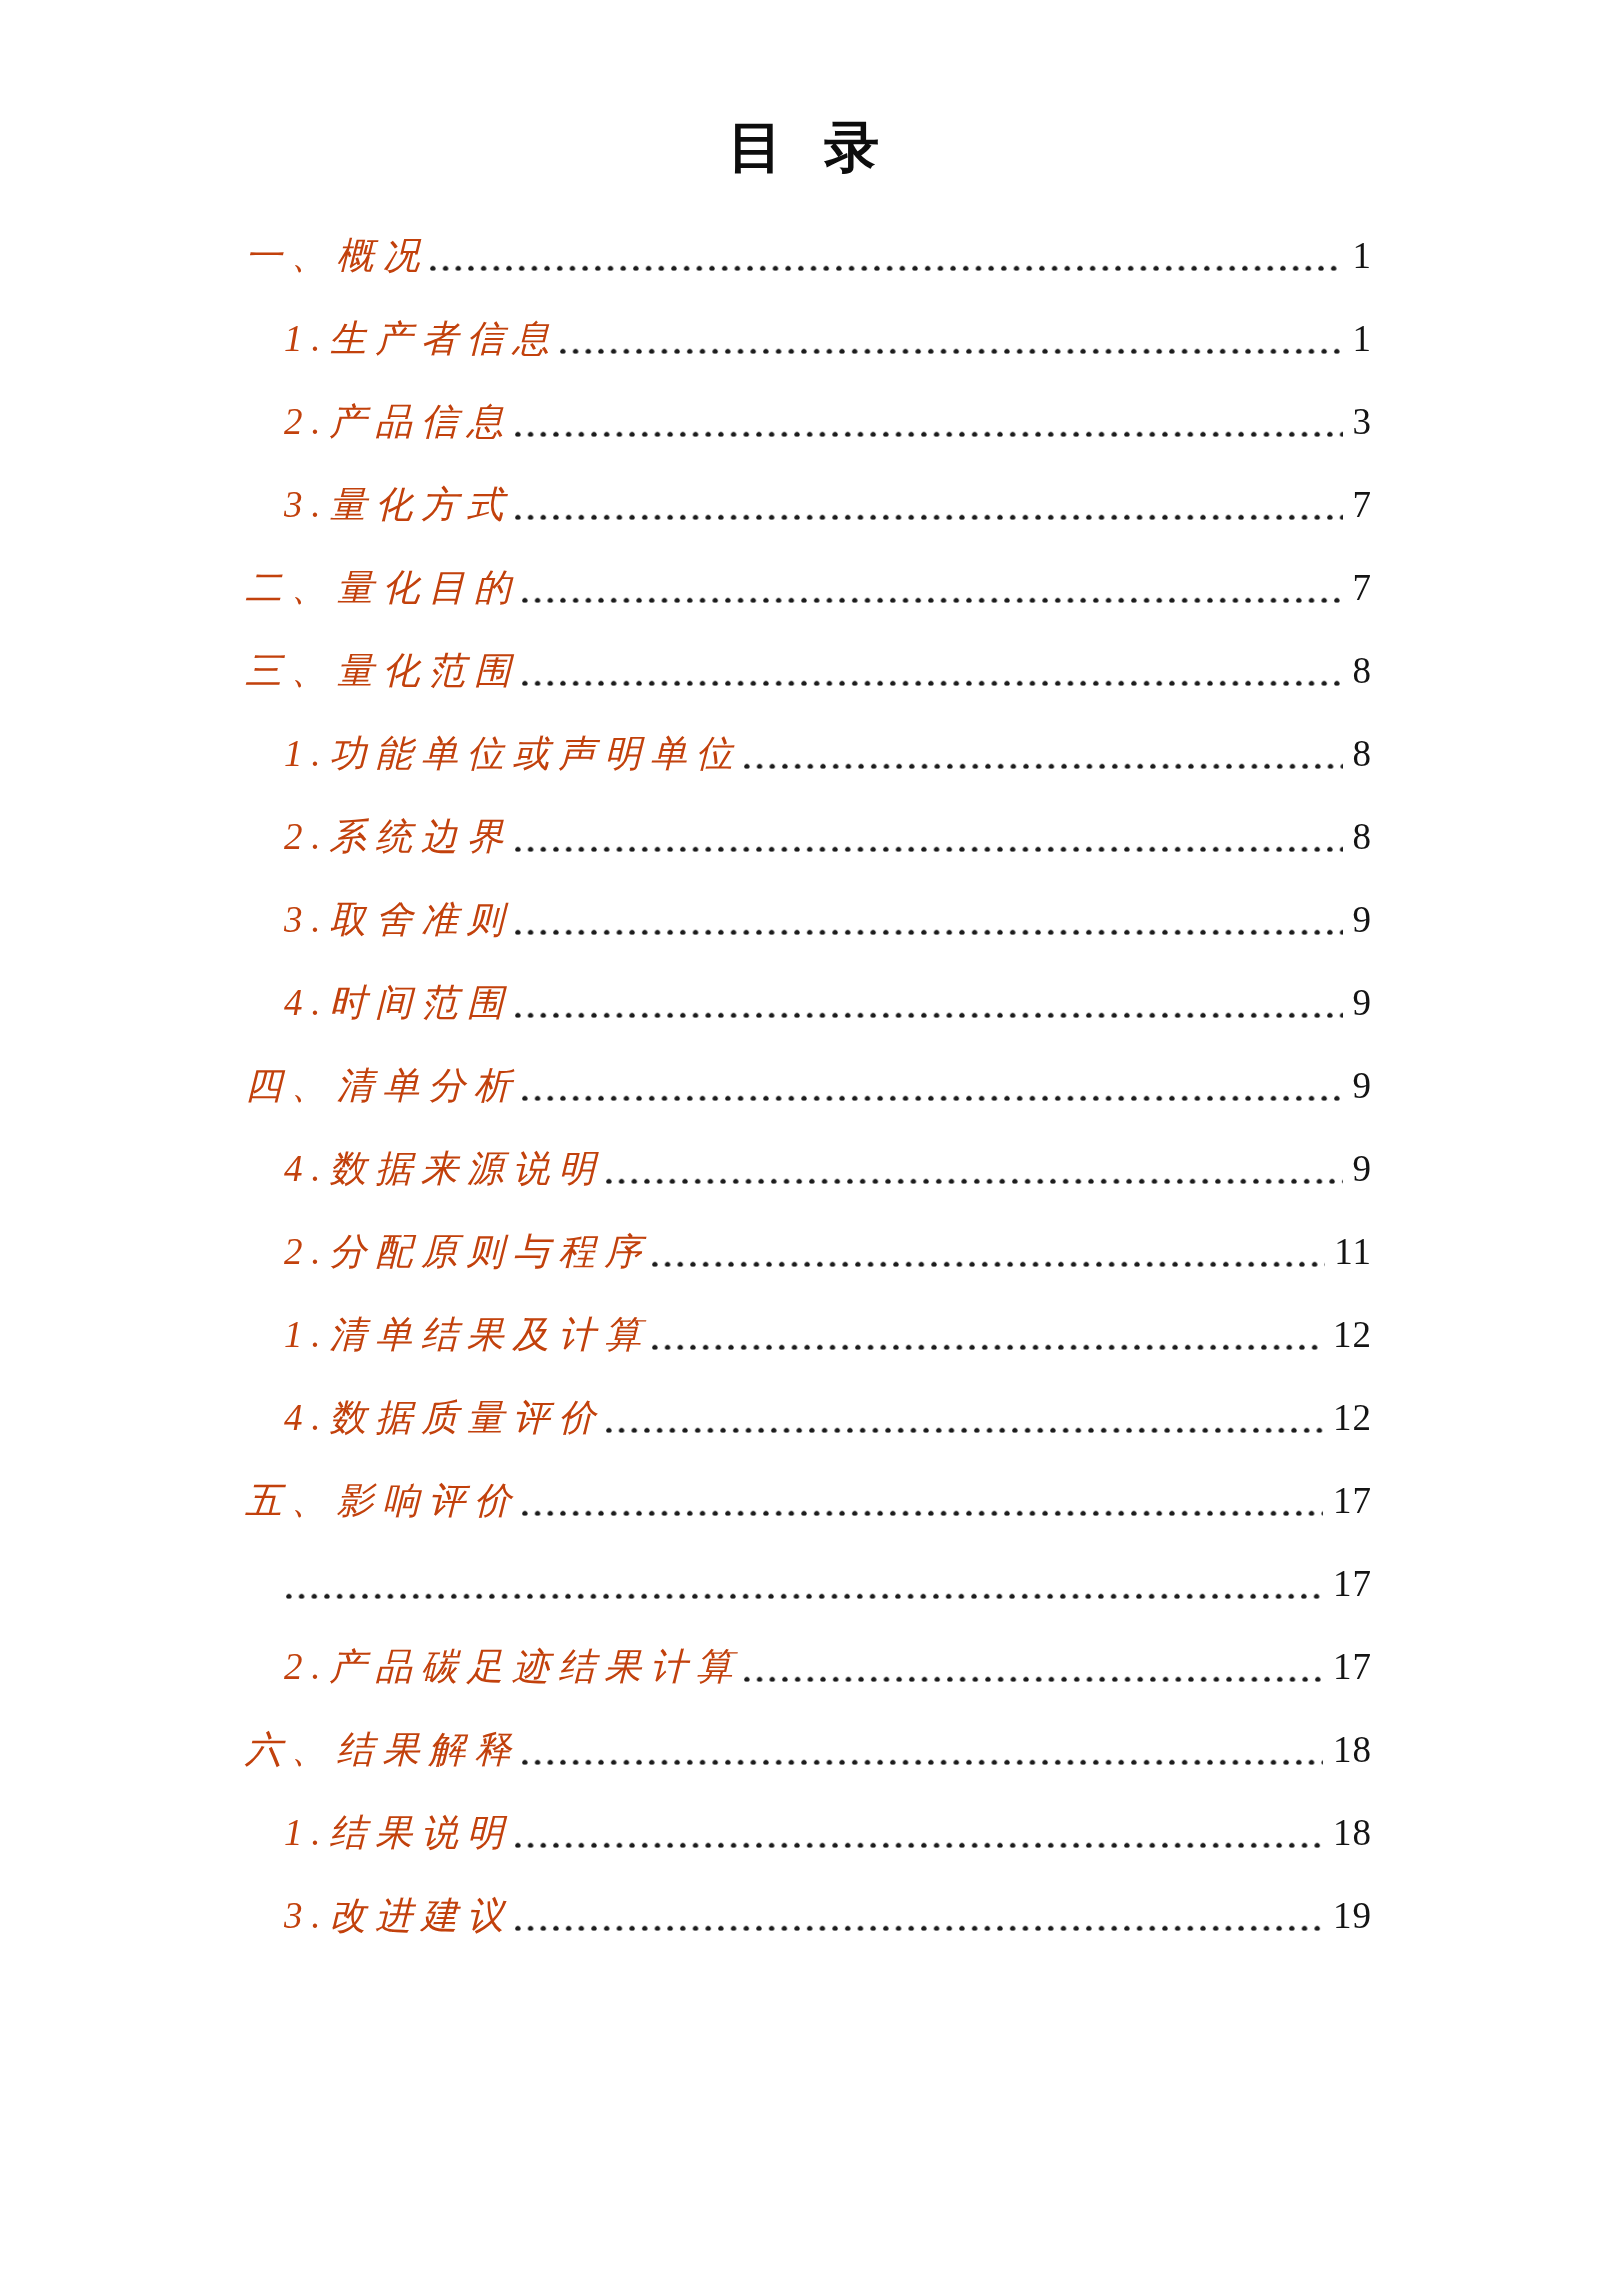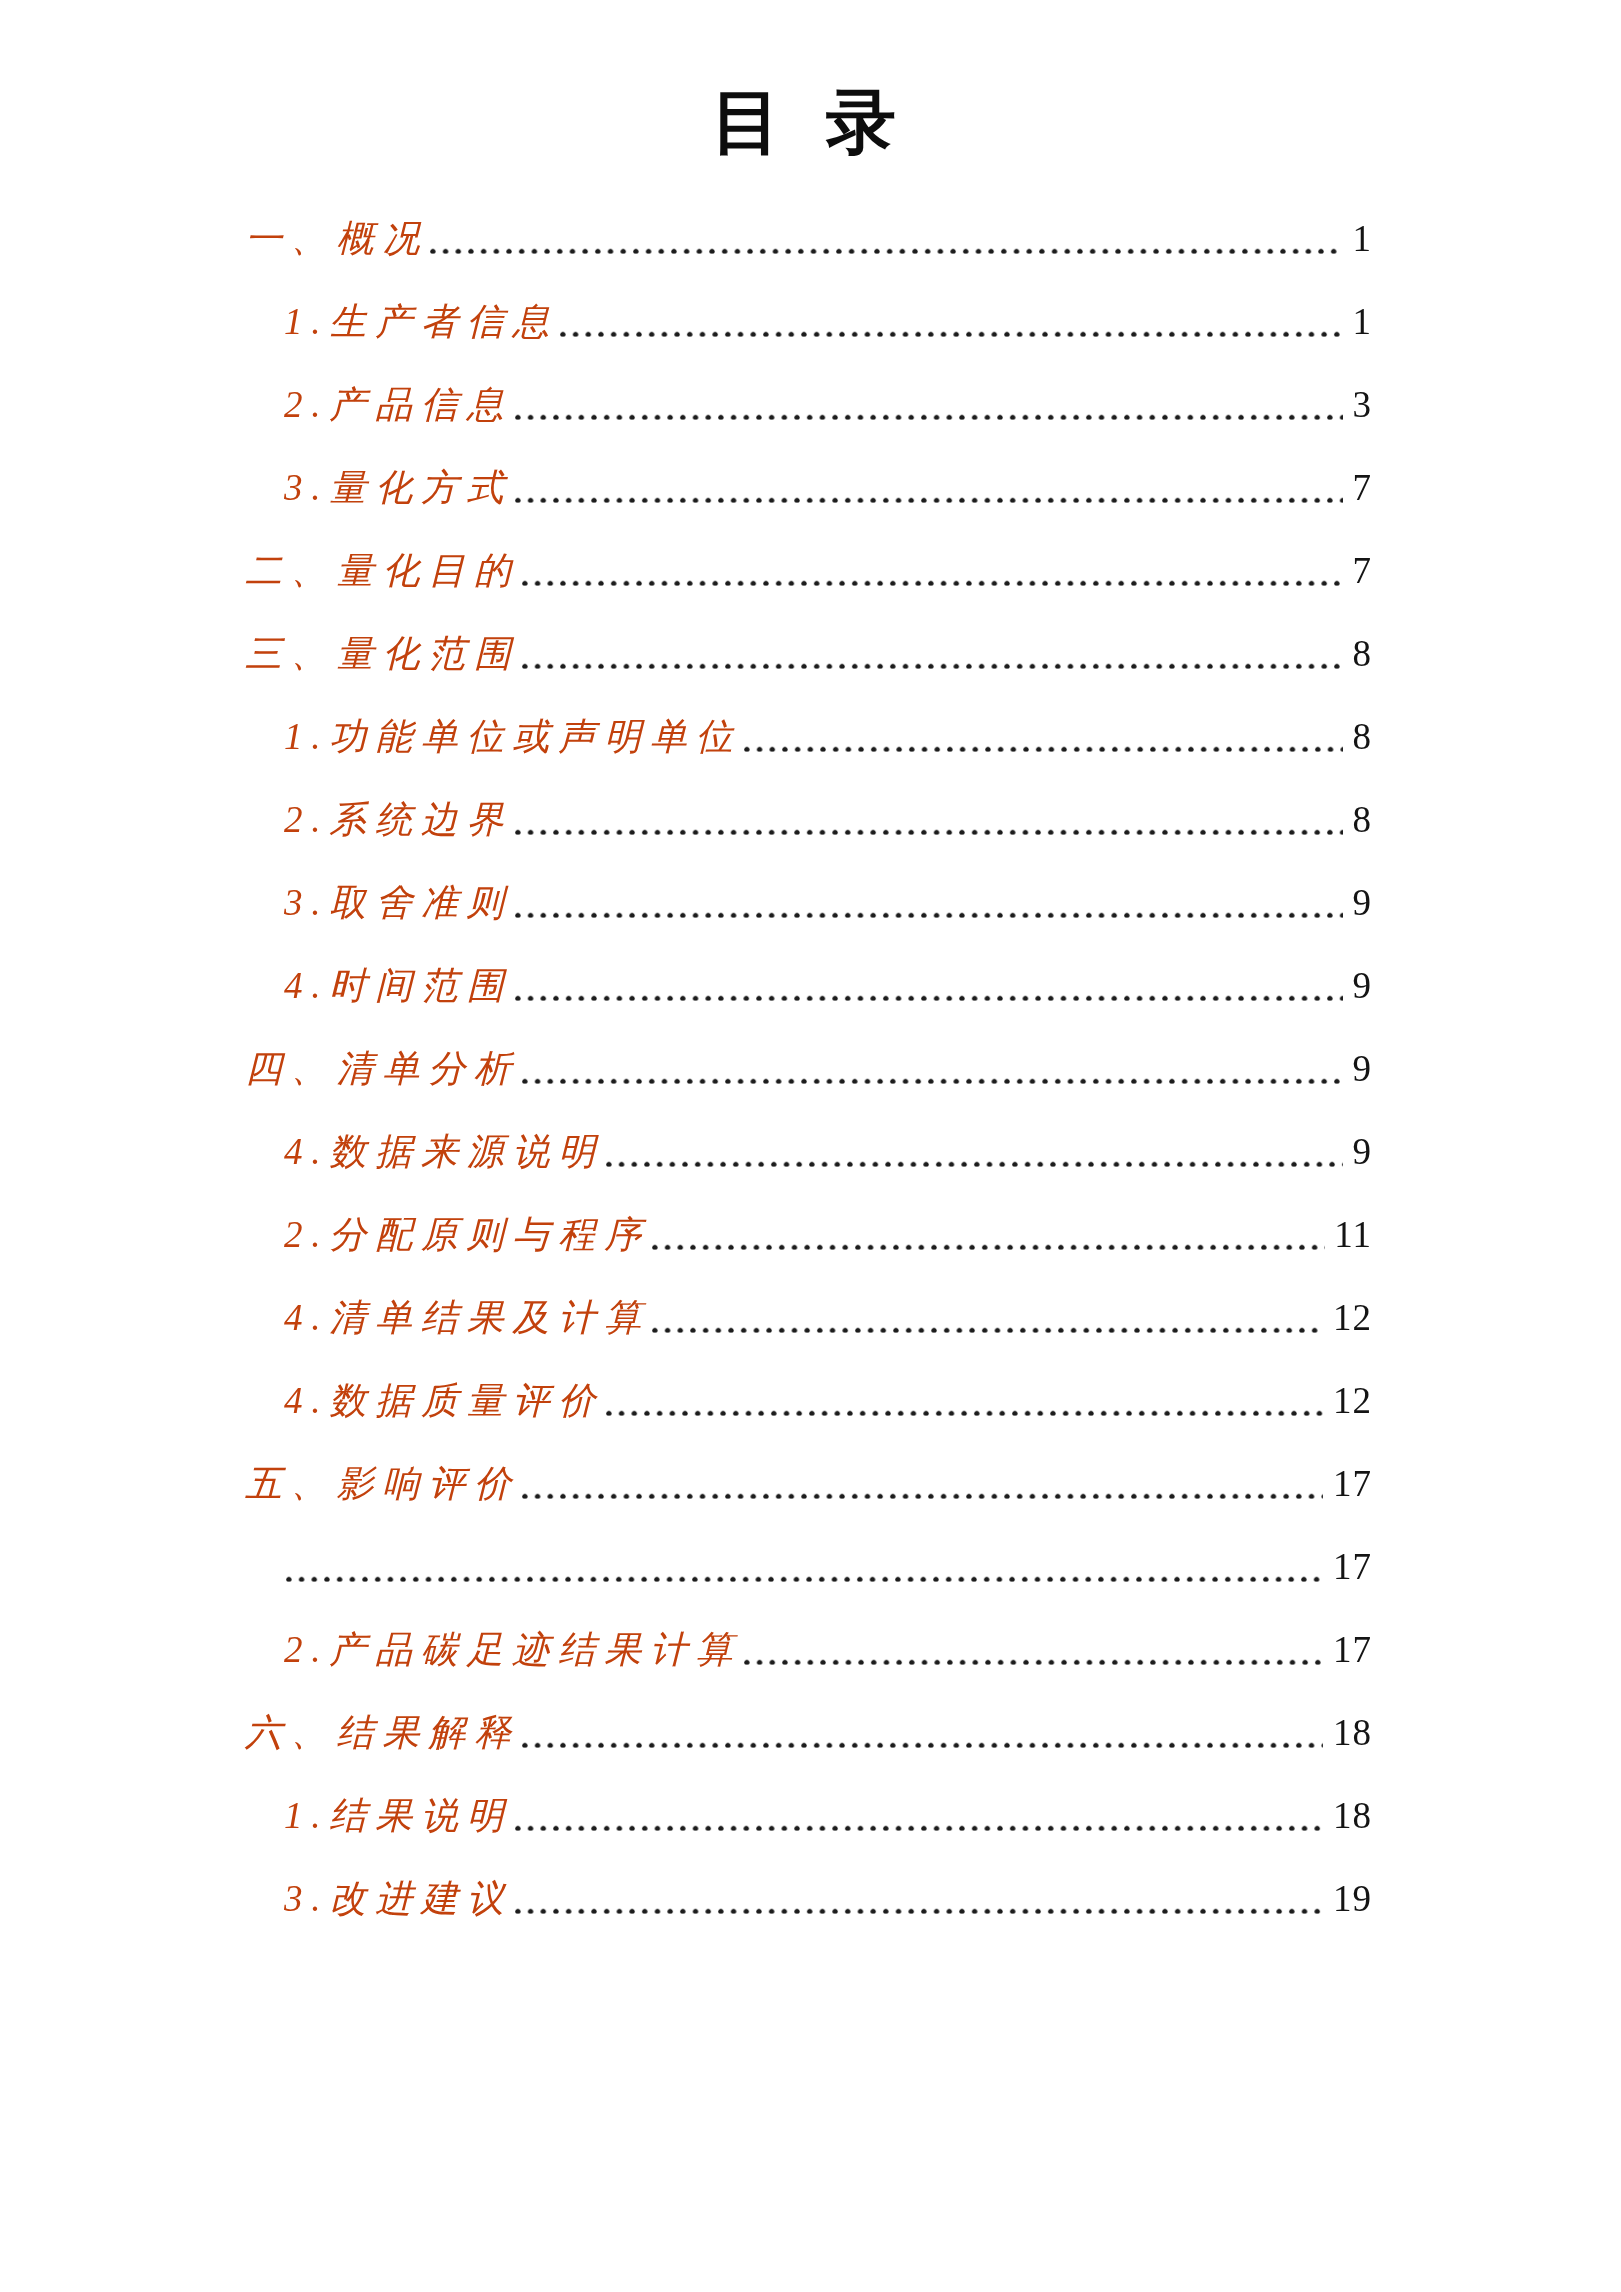--- a/index.html
+++ b/index.html
@@ -10,23 +10,23 @@
   .page {
     position: relative;
     width: 1621px;
     height: 2293px;
     background: #ffffff;
     overflow: hidden;
     font-family: "Liberation Serif", "DejaVu Serif", serif;
     color: #1b1b1b;
   }
   .doc-title {
-    padding-top: 88px;
+    padding-top: 120px;
     text-align: center;
-    font-size: 70px;
+    font-size: 55px;
     font-weight: bold;
     line-height: 1;
     letter-spacing: 13.7px;
     color: #0d0d0d;
     white-space: pre;
   }
   .toc {
     margin-top: 39px;
     padding-left: 245px;
     padding-right: 249px;
@@ -146,21 +146,21 @@
     <span class="toc-page">9</span>
   </div>
 
   <div class="toc-row level-2">
     <span class="toc-label">2.分配原则与程序</span>
     <span class="toc-leader"></span>
     <span class="toc-page">11</span>
   </div>
 
   <div class="toc-row level-2">
-    <span class="toc-label">4.清单结果及计算</span>
+    <span class="toc-label">1.清单结果及计算</span>
     <span class="toc-leader"></span>
     <span class="toc-page">12</span>
   </div>
 
   <div class="toc-row level-2">
     <span class="toc-label">4.数据质量评价</span>
     <span class="toc-leader"></span>
     <span class="toc-page">12</span>
   </div>
 

